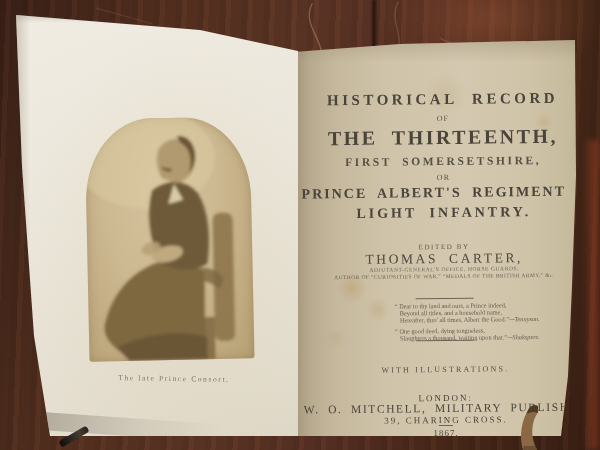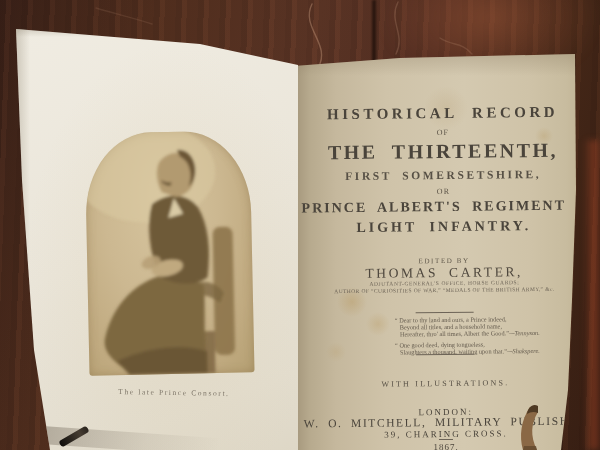--- a/index.html
+++ b/index.html
@@ -10,39 +10,39 @@
          background:repeating-linear-gradient(92deg,rgba(0,0,0,.18) 0 6px,rgba(150,90,60,.10) 6px 11px,rgba(0,0,0,.10) 11px 22px);
          opacity:.6;}
   .wood-light{position:absolute;left:380px;top:-30px;width:220px;height:120px;z-index:1;
          background:radial-gradient(ellipse at 50% 40%,rgba(170,95,60,.45),transparent 70%);filter:blur(6px);}
   .wood-seam{position:absolute;left:372px;top:0;width:4px;height:62px;z-index:1;background:#24130c;opacity:.85;filter:blur(1px);}
   .wood-sheen{position:absolute;right:0;top:140px;width:16px;height:310px;z-index:1;
          background:linear-gradient(to right,transparent,rgba(195,80,45,.45) 65%,rgba(120,40,25,.25));filter:blur(3px);}
   .scratches{position:absolute;inset:0;z-index:2;pointer-events:none;}
 
   
-  .page-left{position:absolute;left:14px;top:27px;width:288px;height:423px;z-index:4;
+  .page-left{position:absolute;left:14px;top:13px;width:288px;height:423px;z-index:4;
       clip-path:polygon(2px 2px,186px 17px,284px 38px,284px 423px,36px 423px,20px 323px,8px 153px);
       background:
         linear-gradient(to right,rgba(140,130,110,.38),transparent 16px),
         linear-gradient(to bottom,rgba(130,120,100,.32),transparent 10px),
         radial-gradient(ellipse at 160px 250px,rgba(208,188,142,.18),transparent 150px),
         linear-gradient(160deg,#f0ece2 0%,#eae5d9 50%,#e3ddce 85%,#ded7c6 100%);}
   .page-left::after{content:"";position:absolute;left:24px;bottom:0;width:180px;height:18px;
       background:linear-gradient(100deg,rgba(115,105,90,.45),rgba(115,105,90,.12) 60%,transparent);
       transform:rotate(4deg);}
   .portrait-plate{position:absolute;left:73px;top:105px;width:165px;height:242px;
       border-radius:66px 66px 3px 3px / 82px 82px 3px 3px;overflow:hidden;transform:rotate(-1.2deg);
       background:radial-gradient(ellipse at 45% 26%,#d6c49e 0%,#ccb891 45%,#c0aa80 78%,#b5a073 100%);
       box-shadow:inset 0 0 10px rgba(120,95,55,.35);}
   .caption{position:absolute;left:60px;top:361px;width:200px;text-align:center;
       font-size:7.5px;letter-spacing:1.6px;color:#7d7568;transform:rotate(1deg);}
 
   
-  .page-right{position:absolute;left:294px;top:50px;width:288px;height:400px;z-index:3;
+  .page-right{position:absolute;left:294px;top:36px;width:288px;height:400px;z-index:3;
       clip-path:polygon(0 16px,106px 8px,281px 4px,282px 140px,278px 250px,274px 340px,267px 400px,0 400px);
       background:
         radial-gradient(circle at 58px 252px,rgba(176,138,70,.30),transparent 15px),
         radial-gradient(circle at 84px 274px,rgba(176,138,70,.24),transparent 12px),
         radial-gradient(circle at 42px 302px,rgba(176,138,70,.15),transparent 10px),
         radial-gradient(circle at 250px 86px,rgba(170,130,60,.20),transparent 9px),
         radial-gradient(circle at 152px 58px,rgba(160,125,70,.14),transparent 22px),
         linear-gradient(to bottom,rgba(120,105,80,.30),transparent 26px),
         linear-gradient(to right,#a3957a 0px,#b7aa8e 16px,#c5b89d 42px,#cfc3a9 92px,#d4c9b0 170px,#cfc3a8 235px,#c8bc9f 272px,#c0b394 288px);}
   .tp{position:absolute;left:8px;right:-4px;top:0;bottom:0;transform:rotate(-.6deg);color:#4a443b;}

